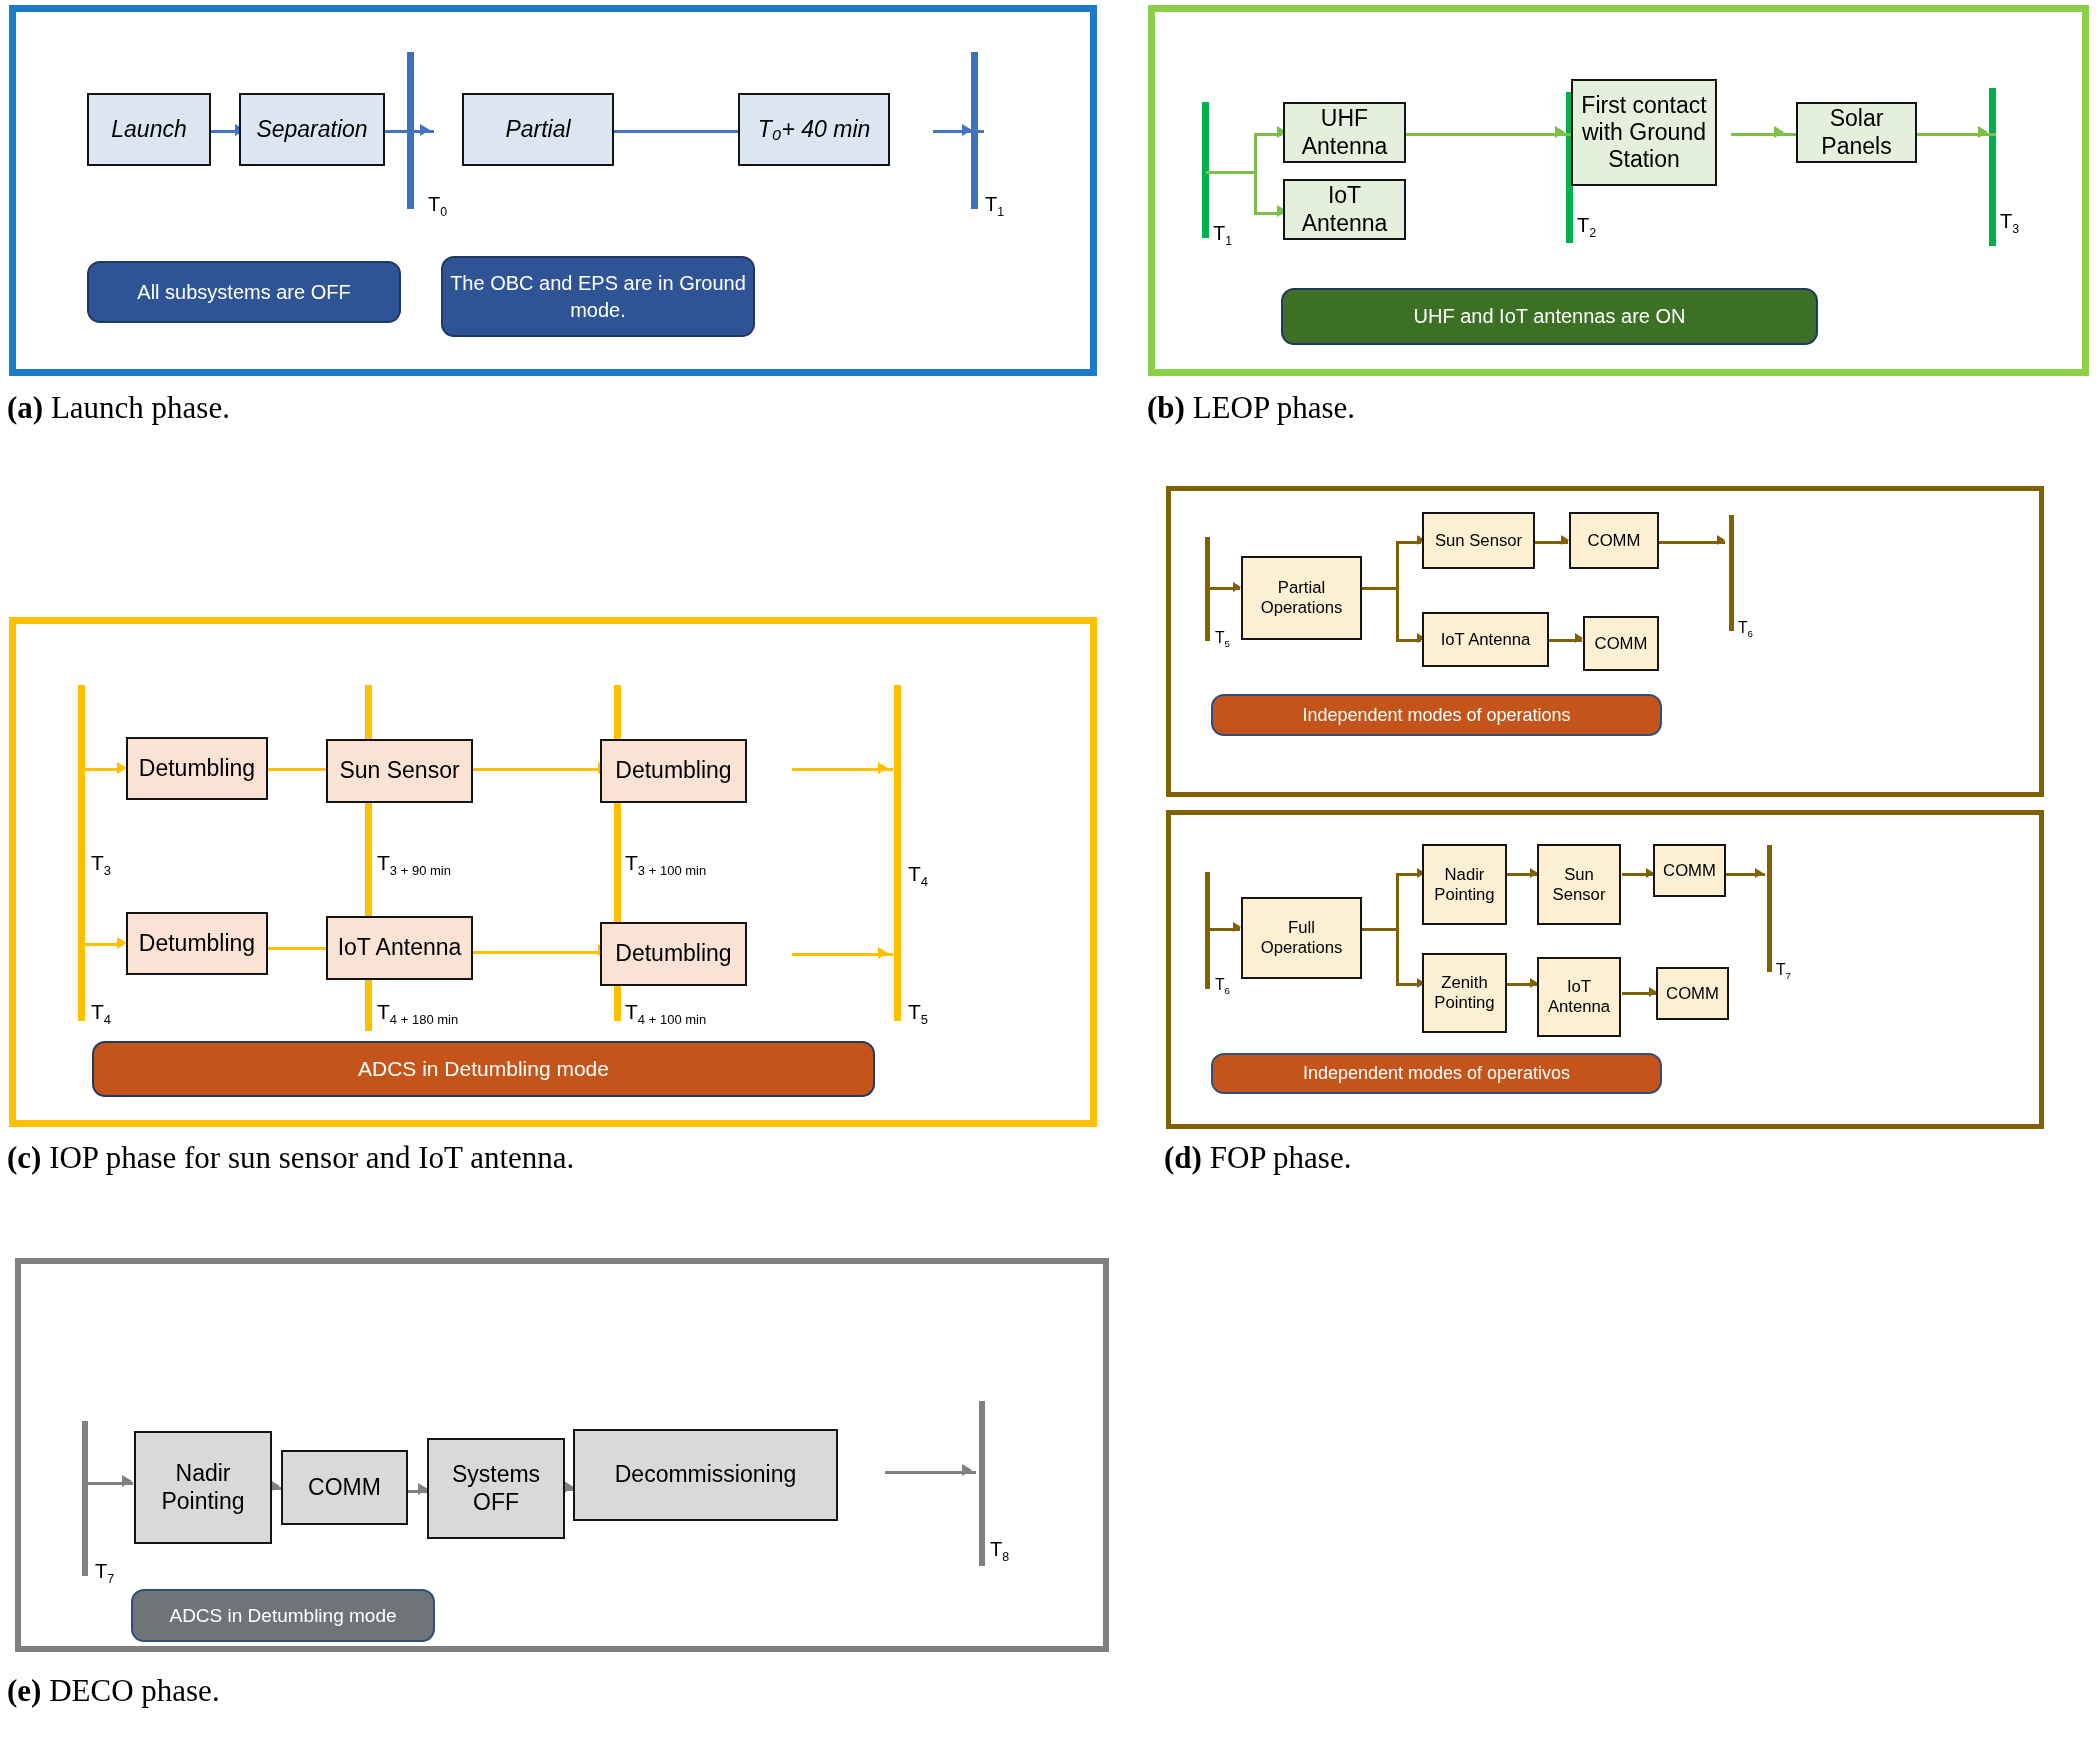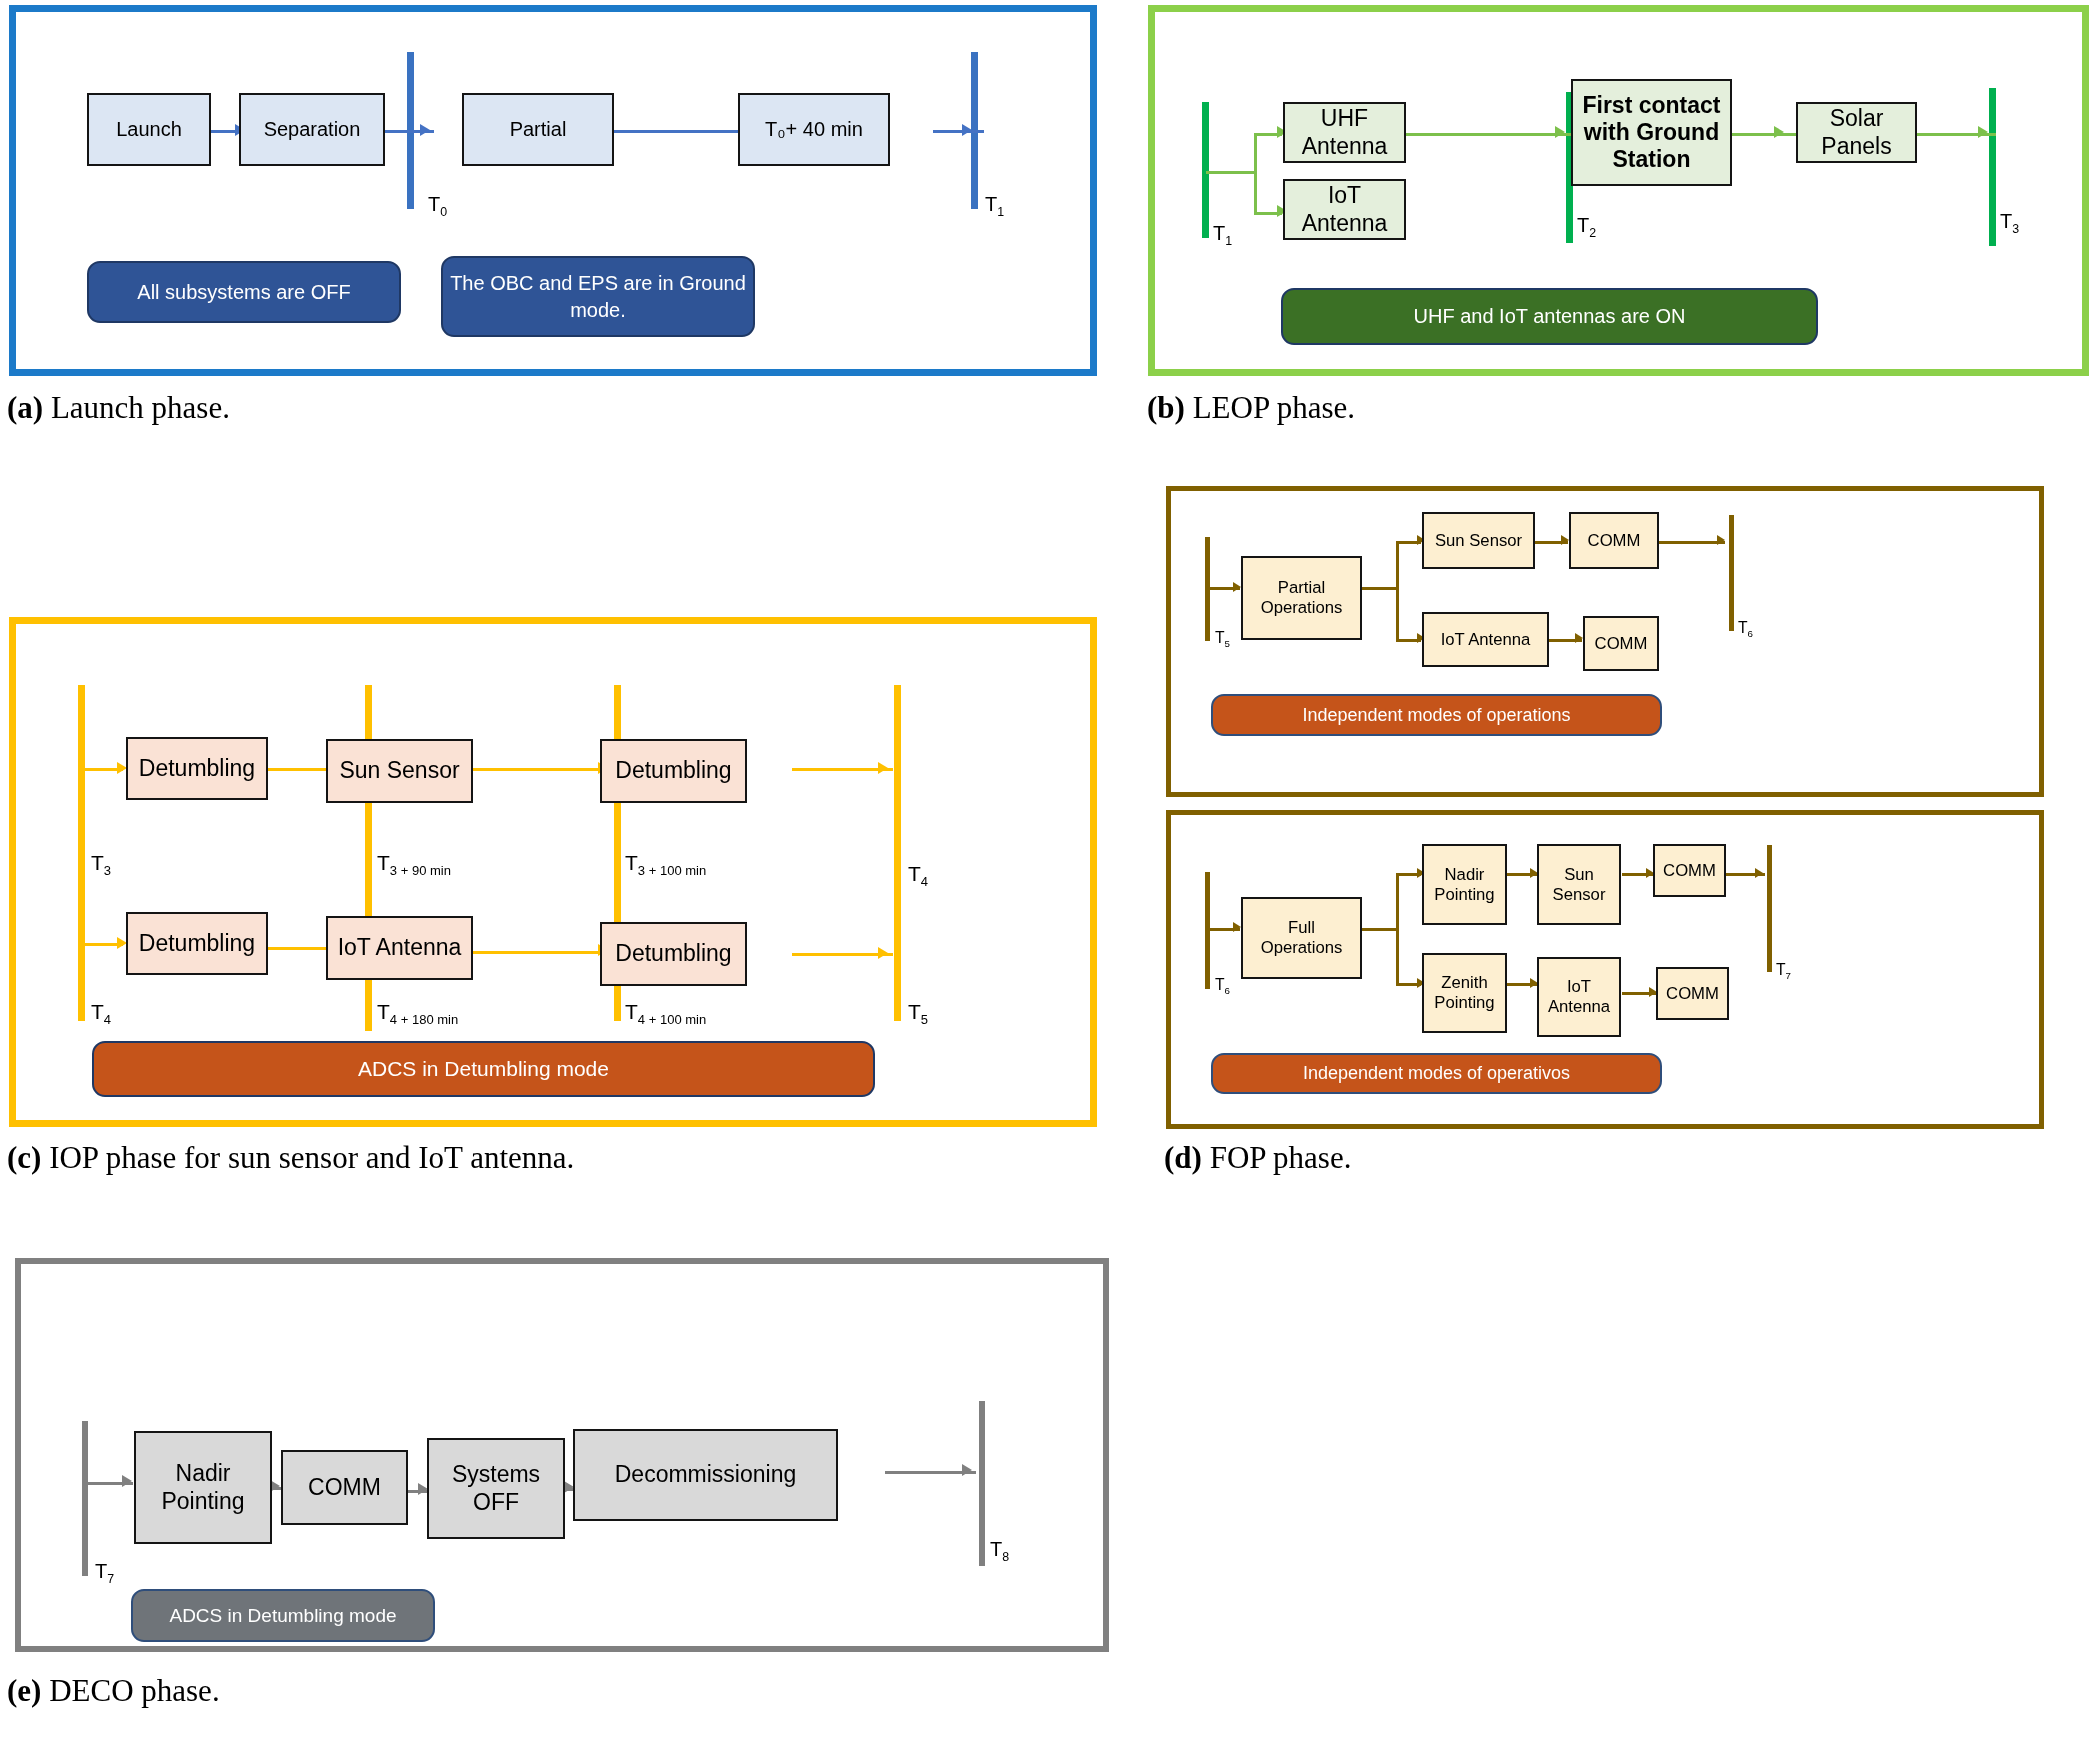--- a/index.html
+++ b/index.html
@@ -31,21 +31,21 @@
 
   
   .callout{
     position:absolute;box-sizing:border-box;border-radius:13px;
     display:flex;align-items:center;justify-content:center;text-align:center;
     color:#fff;line-height:1.35;padding:2px 7px;
   }
 
   
   #panel-a{left:9px;top:5px;width:1088px;height:371px;border:7px solid #1C7AC9;}
-  #panel-a .node{background:#DCE6F3;font-size:20px;}
+  #panel-a .node{background:#DCE6F3;font-size:23px;font-style:italic;}
   #panel-a .bar{background:#3A72C1;width:7px;}
   #panel-a .line-h{background:#4472C4;}
   #panel-a .arrow{color:#4472C4;}
   #panel-a .callout{background:#2F5496;border:2px solid #1F3864;font-size:20px;}
 
   
   #panel-b{left:1148px;top:5px;width:941px;height:371px;border:7px solid #8CD04A;}
   #panel-b .node{background:#E4EFDC;font-size:23px;}
   #panel-b .bar{background:#00B04F;width:7px;}
   #panel-b .line-h,#panel-b .line-v{background:#7CC04B;}
@@ -136,21 +136,21 @@
   <div class="arrow" style="left:400px;top:114px;"></div>
 
   <div class="line-h" style="left:576px;top:121px;width:66px;"></div>
   <div class="arrow" style="left:619px;top:114px;"></div>
 
   <div class="line-h" style="left:760px;top:121px;width:81px;"></div>
   <div class="arrow" style="left:823px;top:114px;"></div>
 
   <div class="node" style="left:128px;top:90px;width:123px;height:61px;">UHF Antenna</div>
   <div class="node" style="left:128px;top:167px;width:123px;height:61px;">IoT Antenna</div>
-  <div class="node" style="left:416px;top:67px;width:161px;height:107px;font-weight:bold;">First contact with Ground Station</div>
+  <div class="node" style="left:416px;top:67px;width:146px;height:107px;">First contact with Ground Station</div>
   <div class="node" style="left:641px;top:90px;width:121px;height:61px;">Solar Panels</div>
 
   <div class="tlabel" style="left:58px;top:210px;">
     <span>T</span><sub>1</sub>
   </div>
   <div class="tlabel" style="left:422px;top:202px;">
     <span>T</span><sub>2</sub>
   </div>
   <div class="tlabel" style="left:845px;top:198px;">
     <span>T</span><sub>3</sub>

